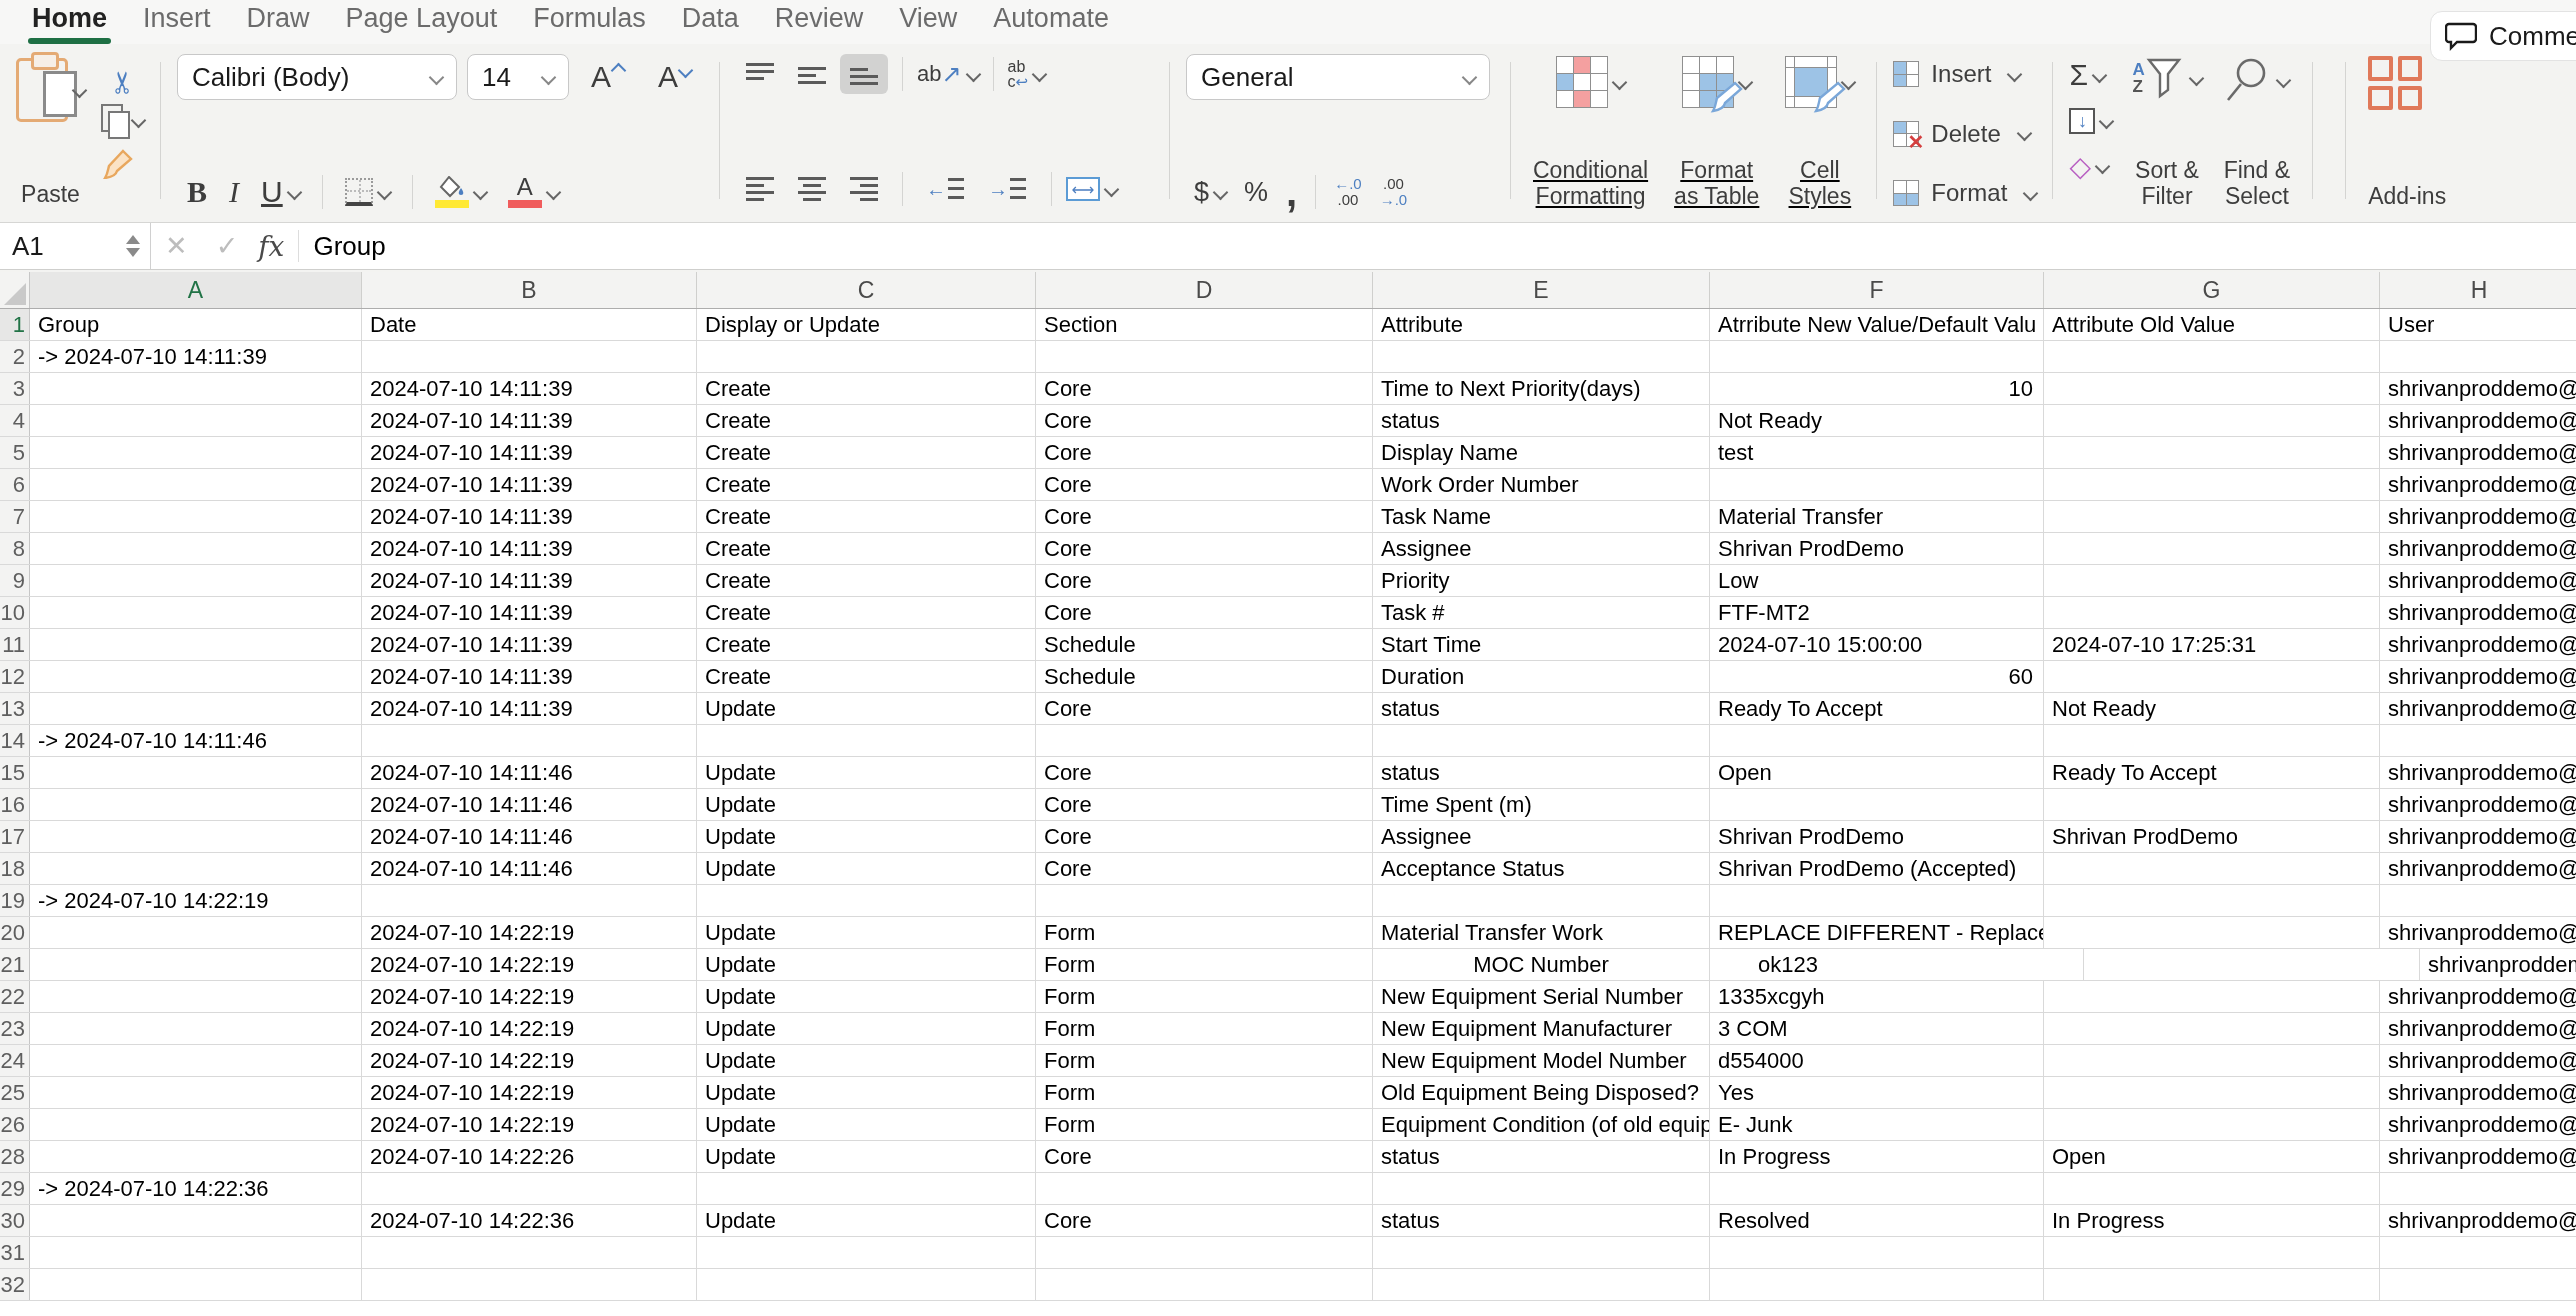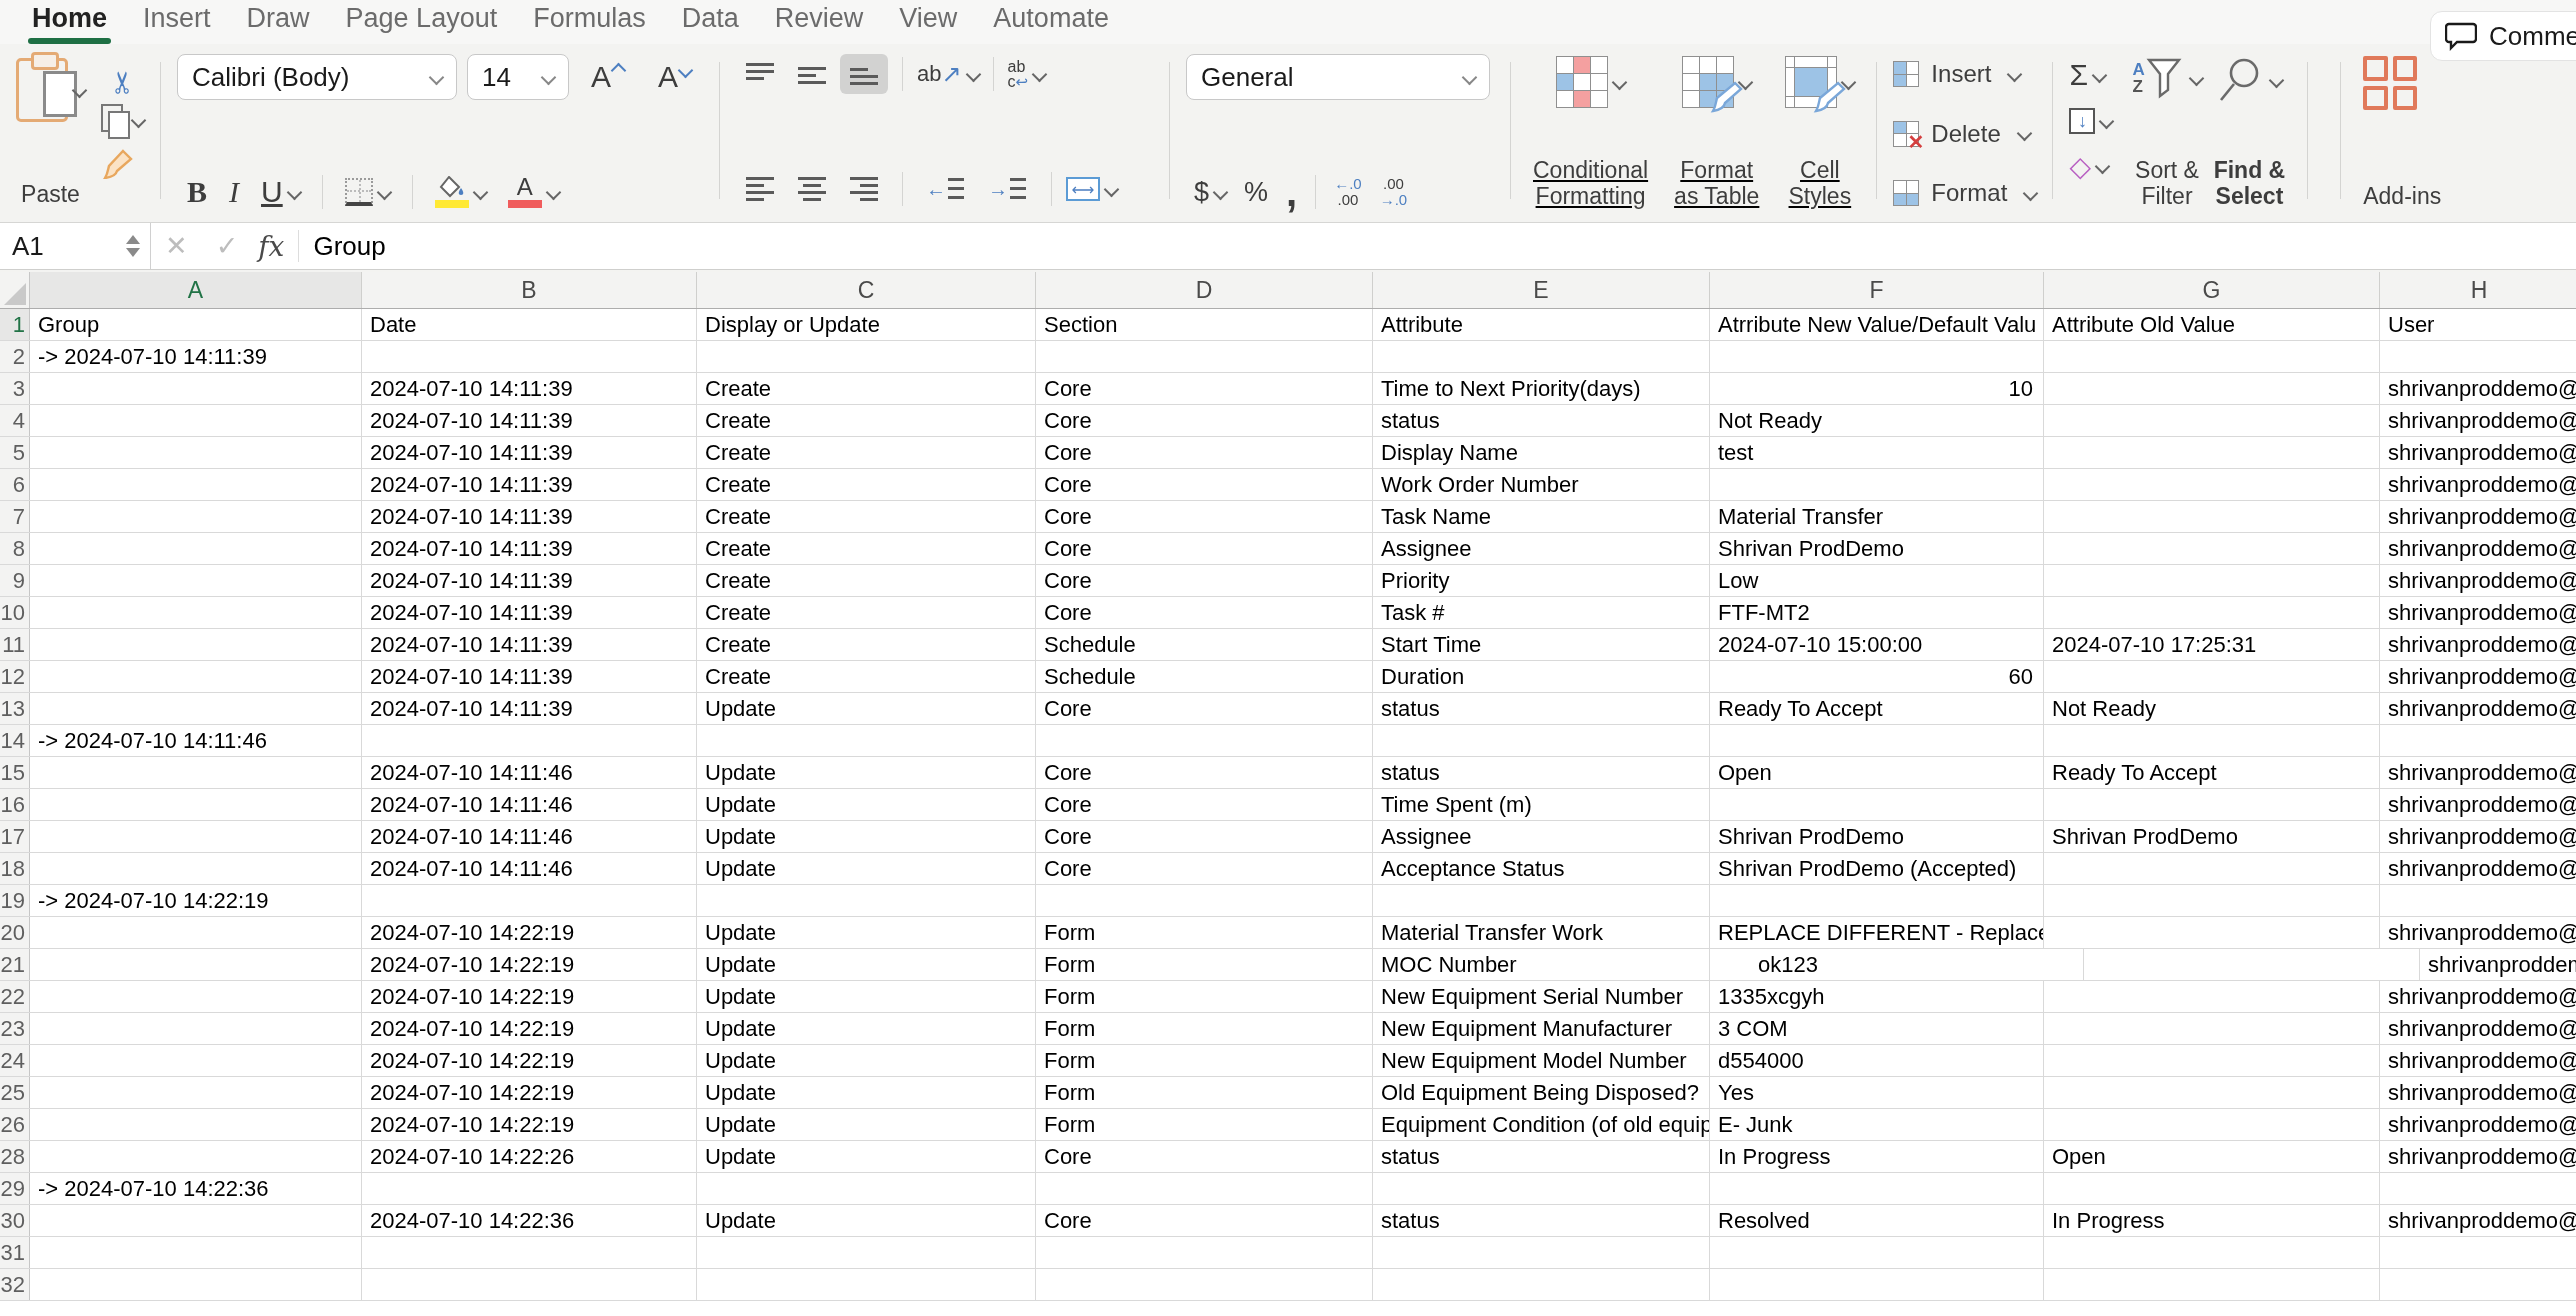--- a/index.html
+++ b/index.html
@@ -477,21 +477,21 @@
             <span class="a">A</span>
             <span class="z">Z</span>
           </span>
         <svg width="40" height="44" viewBox="0 0 40 44">
           <path d="M4 4 h30 l-11 14 v16 l-8 6 v-22 z" fill="#fff" stroke="#6a6a6a" stroke-width="2.4"></path>
         </svg>
           <span class="chev"></span>
       </div>
       <div class="glabel"><span>Sort &amp;</span><br><span>Filter</span></div>
     </div>
-    <div class="big" style="margin-left:0;font-weight:bold;">
+    <div class="big" style="margin-left:10px;">
       <div class="rowc">
         <svg width="48" height="48" viewBox="0 0 48 48">
           <circle cx="27" cy="17" r="13" fill="none" stroke="#6a6a6a" stroke-width="2.6"></circle>
           <line x1="17" y1="28" x2="4" y2="44" stroke="#6a6a6a" stroke-width="2.6"></line>
         </svg>
           <span class="chev"></span>
       </div>
       <div class="glabel"><span>Find &amp;</span><br><span>Select</span></div>
     </div>
   </div>
@@ -761,21 +761,21 @@
         <div class="cell" style="width: 334px;">REPLACE DIFFERENT - Replace eq</div>
         <div class="cell" style="width: 336px;"></div>
         <div class="cell" style="width: 199px;">shrivanproddemo@v</div>
       </div>
       <div class="grow">
         <div class="rowhdr">21</div>
         <div class="cell" style="width: 332px;"></div>
         <div class="cell" style="width: 335px;">2024-07-10 14:22:19</div>
         <div class="cell" style="width: 339px;">Update</div>
         <div class="cell" style="width: 337px;">Form</div>
-        <div class="cell" style="width: 337px;">MOC Number</div>
+        <div class="cell" style="width: 337px; text-align: center;">MOC Number</div>
         <div class="cell" style="width: 334px; margin-left: 40px;">ok123</div>
         <div class="cell" style="width: 336px;"></div>
         <div class="cell" style="width: 199px;">shrivanproddemo@v</div>
       </div>
       <div class="grow">
         <div class="rowhdr">22</div>
         <div class="cell" style="width: 332px;"></div>
         <div class="cell" style="width: 335px;">2024-07-10 14:22:19</div>
         <div class="cell" style="width: 339px;">Update</div>
         <div class="cell" style="width: 337px;">Form</div>

